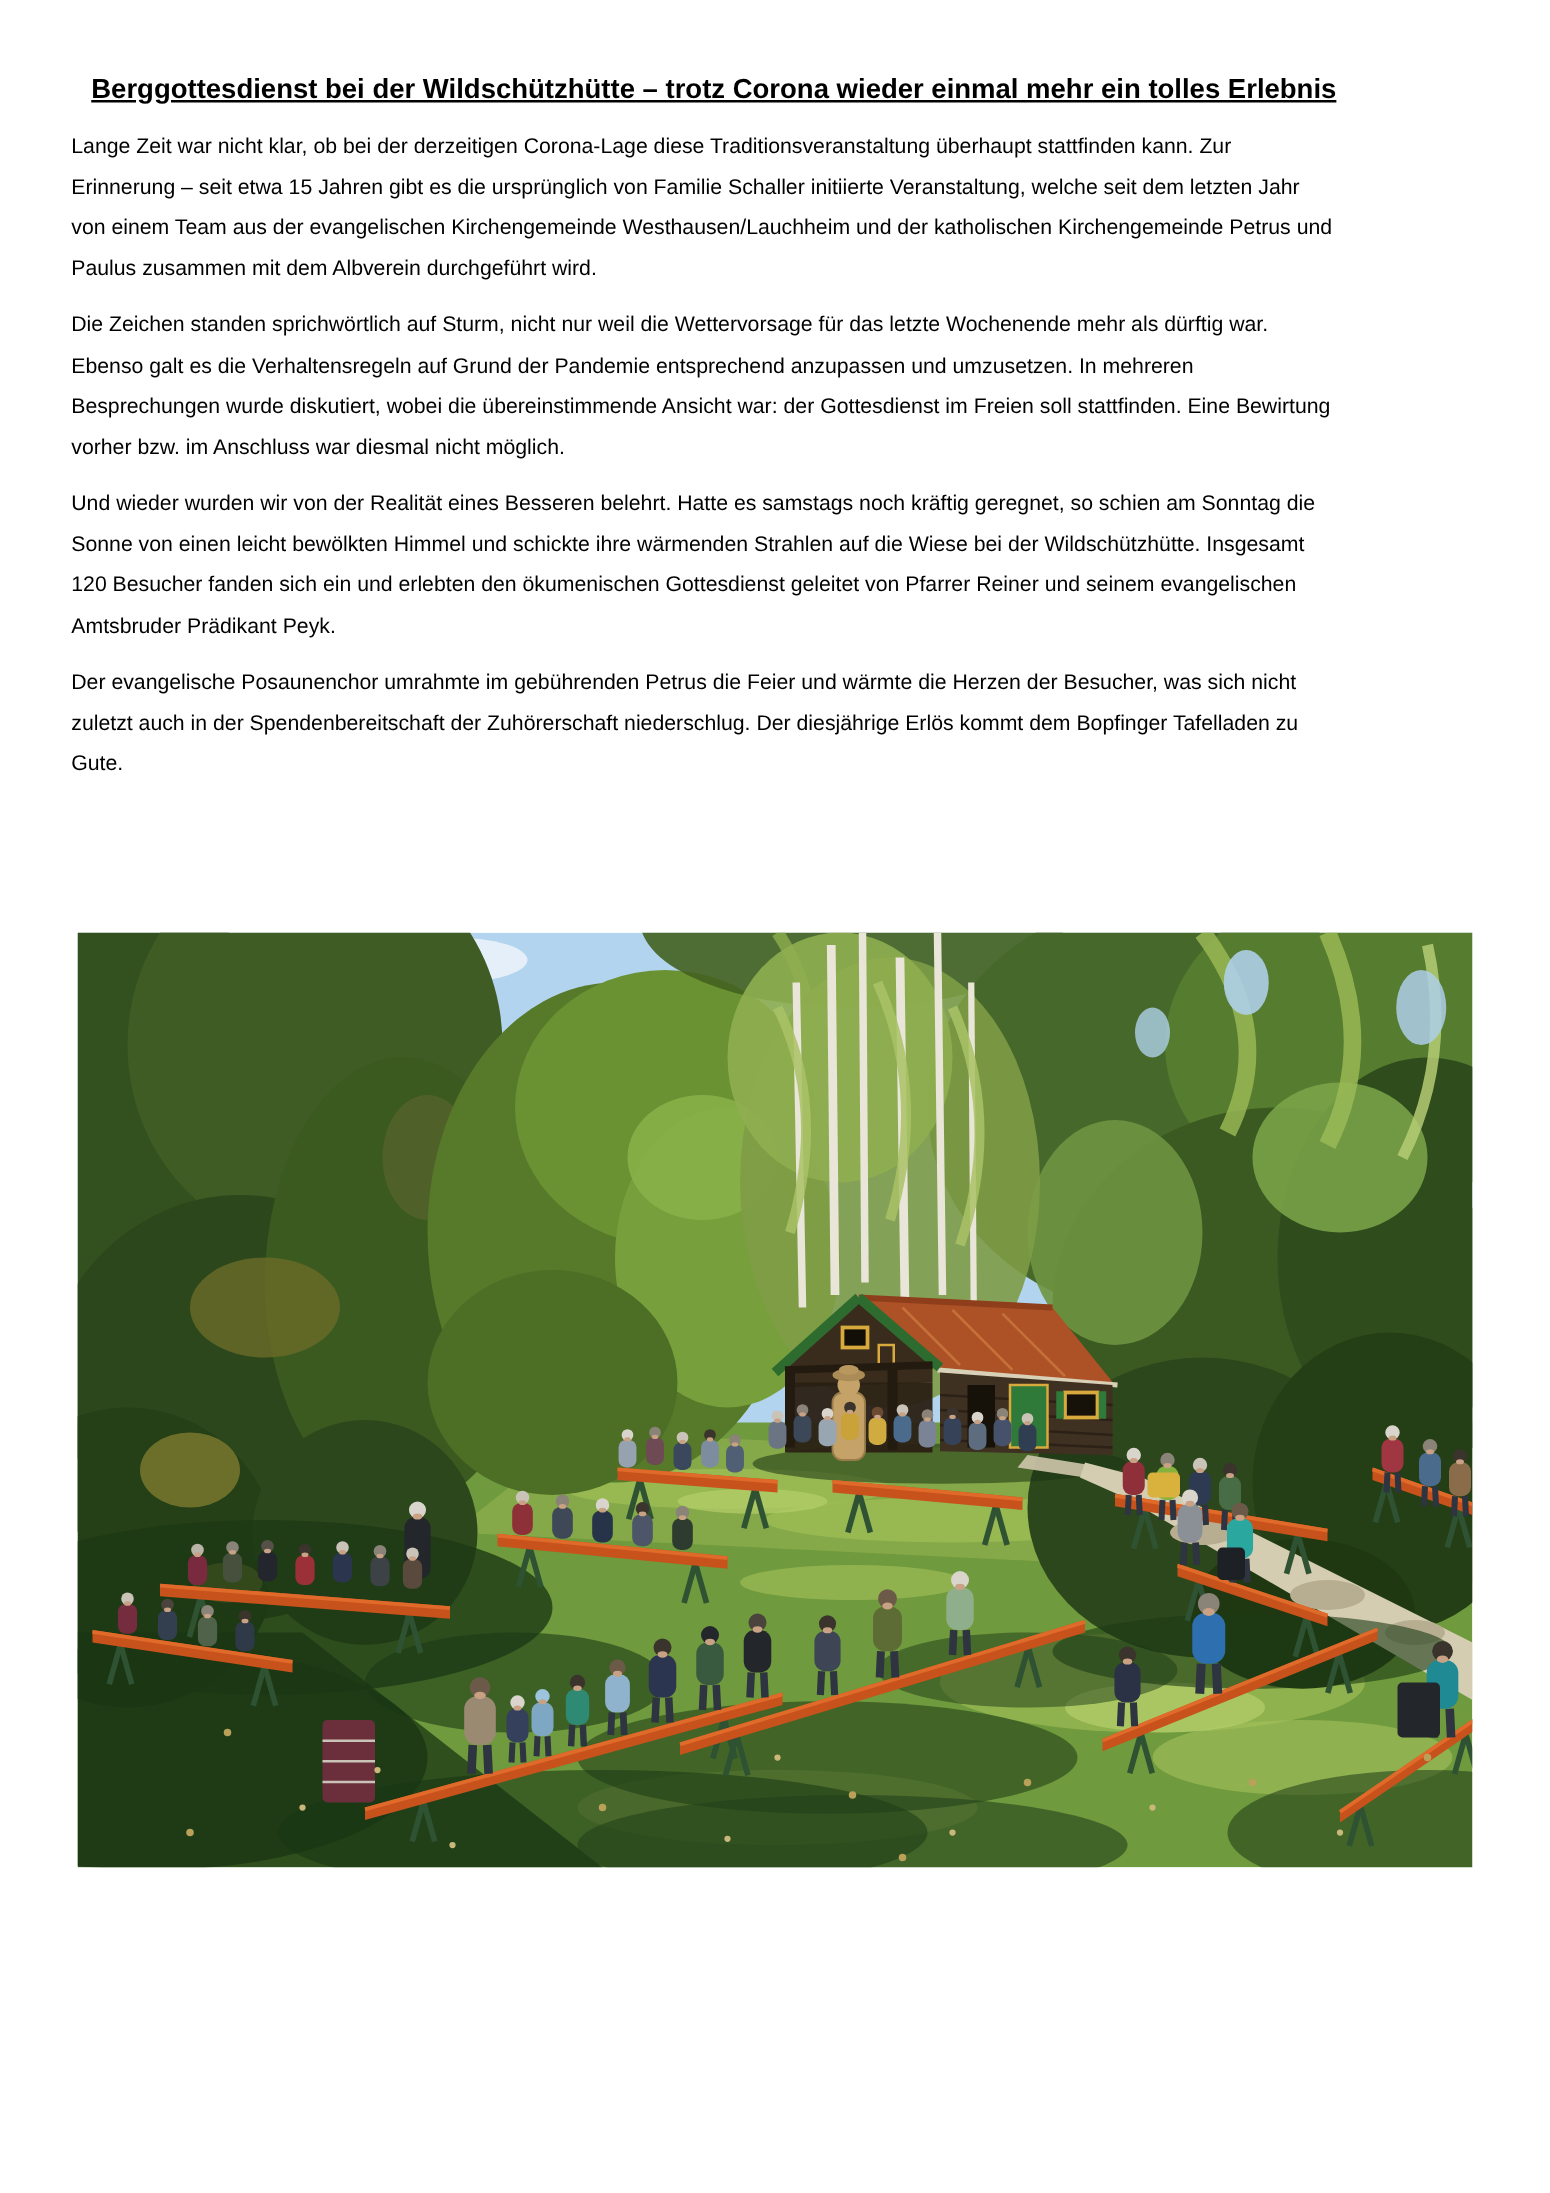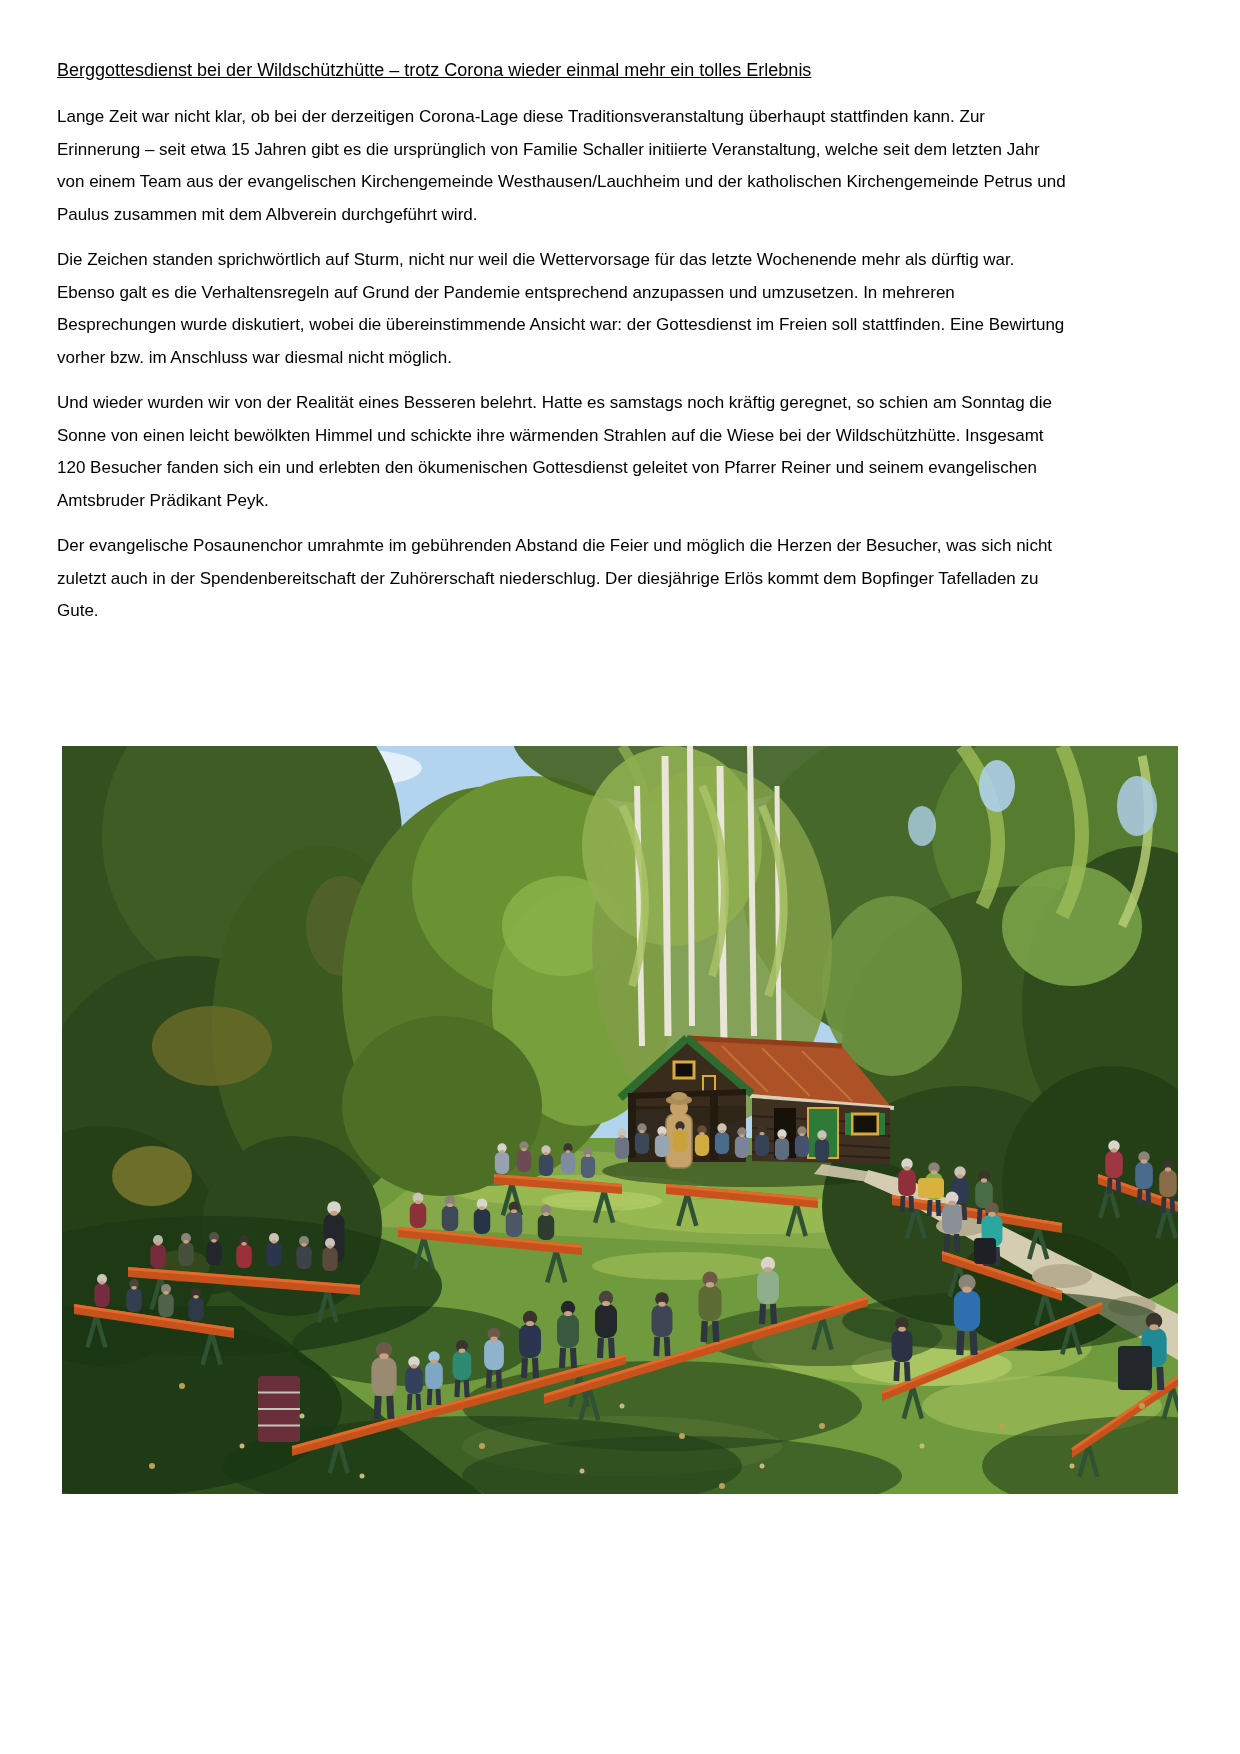--- a/index.html
+++ b/index.html
@@ -2,43 +2,43 @@
 <html lang="de"><head>
 <meta charset="utf-8">
 <style>
   html,body{margin:0;padding:0;background:#ffffff;}
   .page{
     width:1240px;height:1754px;box-sizing:border-box;
     padding:55px 60px 0 57px;background:#fff;overflow:hidden;
     font-family:"Liberation Sans",sans-serif;color:#000;
   }
   .title{
-    font-size:18px;line-height:31px;font-weight:normal;
-    text-decoration:underline;margin:0 0 15px 0;max-width:1020px;
+    font-size:22px;line-height:31px;font-weight:bold;
+    text-decoration:underline;margin:0 0 15px 16px;max-width:1020px;
   }
   .para{
     font-size:17px;line-height:32.5px;margin:0 0 13px 0;max-width:1010px;
   }
   figure.photo{
     margin:118px 0 0 5px;width:1116px;height:748px;padding:0;
     overflow:hidden;position:relative;
   }
   figure.photo svg{display:block;}
 </style>
 </head>
 <body>
 
 <div class="page">
 
   <h1 class="title">Berggottesdienst bei der Wildschützhütte – trotz Corona wieder einmal mehr ein tolles Erlebnis</h1>
 
   <p class="para">Lange Zeit war nicht klar, ob bei der derzeitigen Corona-Lage diese Traditionsveranstaltung überhaupt stattfinden kann. Zur Erinnerung – seit etwa 15 Jahren gibt es die ursprünglich von Familie Schaller initiierte Veranstaltung, welche seit dem letzten Jahr von einem Team aus der evangelischen Kirchengemeinde Westhausen/Lauchheim und der katholischen Kirchengemeinde Petrus und Paulus zusammen mit dem Albverein durchgeführt wird.</p>
   <p class="para">Die Zeichen standen sprichwörtlich auf Sturm, nicht nur weil die Wettervorsage für das letzte Wochenende mehr als dürftig war. Ebenso galt es die Verhaltensregeln auf Grund der Pandemie entsprechend anzupassen und umzusetzen. In mehreren Besprechungen wurde diskutiert, wobei die übereinstimmende Ansicht war: der Gottesdienst im Freien soll stattfinden. Eine Bewirtung vorher bzw. im Anschluss war diesmal nicht möglich.</p>
   <p class="para">Und wieder wurden wir von der Realität eines Besseren belehrt. Hatte es samstags noch kräftig geregnet, so schien am Sonntag die Sonne von einen leicht bewölkten Himmel und schickte ihre wärmenden Strahlen auf die Wiese bei der Wildschützhütte. Insgesamt 120 Besucher fanden sich ein und erlebten den ökumenischen Gottesdienst geleitet von Pfarrer Reiner und seinem evangelischen Amtsbruder Prädikant Peyk.</p>
-  <p class="para">Der evangelische Posaunenchor umrahmte im gebührenden Abstand die Feier und möglich die Herzen der Besucher, was sich nicht zuletzt auch in der Spendenbereitschaft der Zuhörerschaft niederschlug. Der diesjährige Erlös kommt dem Bopfinger Tafelladen zu Gute.</p>
+  <p class="para">Der evangelische Posaunenchor umrahmte im gebührenden Petrus die Feier und wärmte die Herzen der Besucher, was sich nicht zuletzt auch in der Spendenbereitschaft der Zuhörerschaft niederschlug. Der diesjährige Erlös kommt dem Bopfinger Tafelladen zu Gute.</p>
 
   <figure class="photo">
     <svg width="1116" height="748" viewBox="0 0 1116 748" role="img" aria-label="Rund 120 Besucher sitzen mit Abstand auf orangefarbenen Bierbänken auf der Wiese vor der Wildschützhütte (Holzhütte mit rotem Ziegeldach und grünen Giebelbrettern) beim ökumenischen Berggottesdienst im Wald">
 
       <g>
         <rect x="0" y="0" width="1116" height="480" fill="#b3d4ee"></rect>
         <ellipse cx="300" cy="22" rx="60" ry="18" fill="#e9f2fa" opacity="0.9"></ellipse>
         <ellipse cx="250" cy="60" rx="45" ry="14" fill="#dcebf7" opacity="0.8"></ellipse>
         <ellipse cx="690" cy="110" rx="40" ry="12" fill="#e4eff9" opacity="0.7"></ellipse>
       </g>

